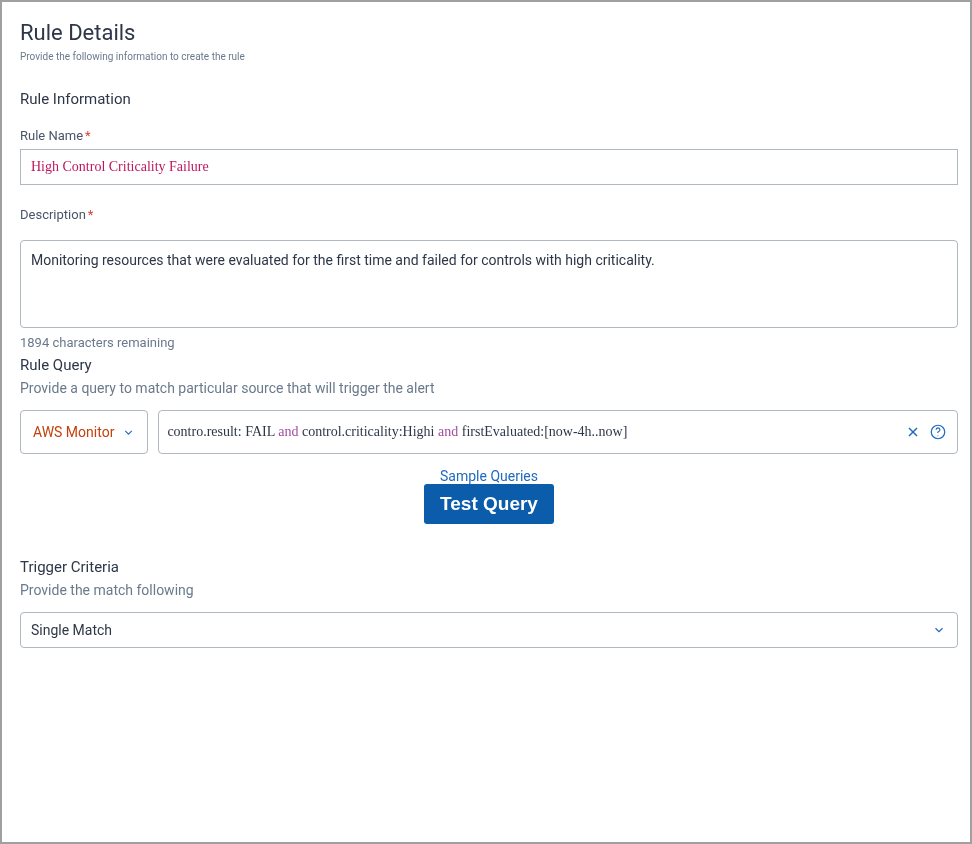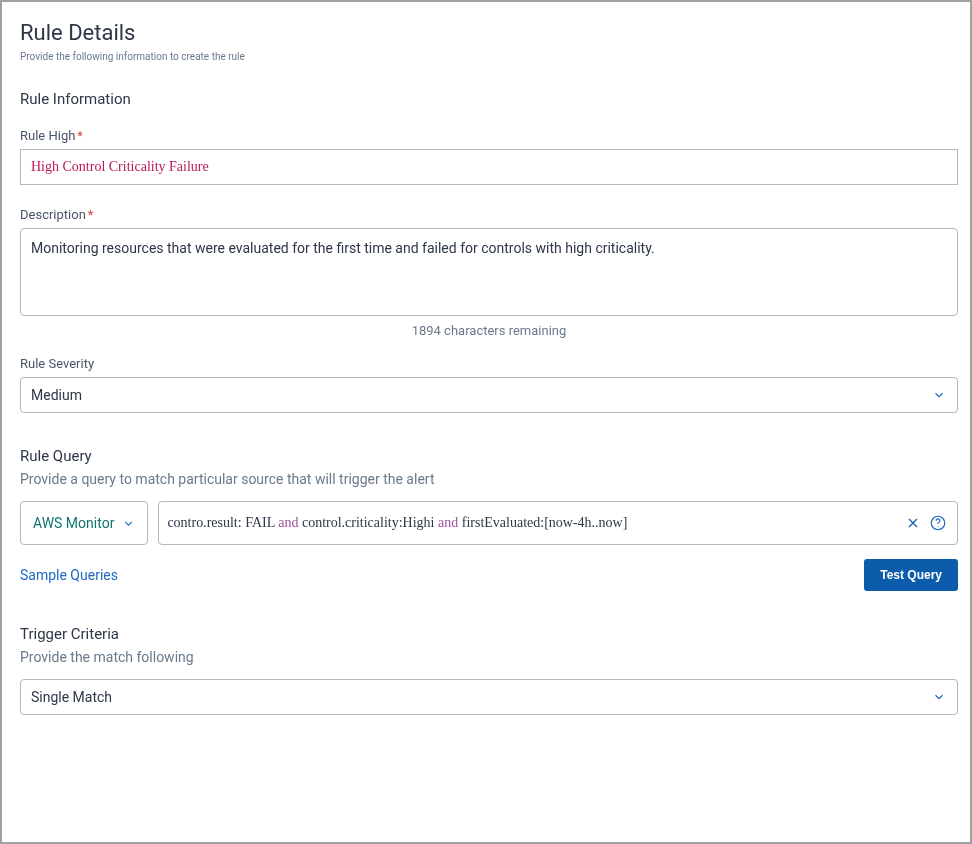--- a/index.html
+++ b/index.html
@@ -59,23 +59,24 @@
     width: 100%;
     border: 1px solid #b0b8c0;
     border-radius: 4px;
     padding: 10px;
     font-size: 14px;
     color: #2d3748;
     font-family: inherit;
     resize: none;
     height: 88px;
     line-height: 1.4;
+    margin-top: 12px;
   }
   .char-remaining {
-    text-align: center;
+    text-align: left;
     font-size: 13px;
     color: #6a7a8c;
     margin-top: 4px;
   }
   .field-group { margin-bottom: 22px; }
   .select-wrap {
     position: relative;
     width: 100%;
   }
   .select-box {
@@ -104,21 +105,21 @@
     align-items: stretch;
   }
   .source-select {
     border: 1px solid #b0b8c0;
     border-radius: 4px;
     padding: 0 12px;
     display: flex;
     align-items: center;
     gap: 8px;
     font-size: 14px;
-    color: #0f766e;
+    color: #c2410c;
     cursor: pointer;
     min-width: 120px;
     height: 44px;
   }
   .query-input-wrap {
     flex: 1;
     border: 1px solid #b0b8c0;
     border-radius: 4px;
     display: flex;
     align-items: center;
@@ -140,76 +141,64 @@
     align-items: center;
     justify-content: center;
     cursor: pointer;
     color: #1f69c1;
   }
   .below-query {
     display: flex;
     justify-content: space-between;
     align-items: center;
     margin-top: 14px;
+    flex-direction: column;
   }
   .link {
     color: #1f69c1;
     font-size: 14px;
     cursor: pointer;
   }
   .primary-btn {
     background: #0b5cab;
     color: #fff;
     border: none;
     border-radius: 3px;
     padding: 9px 16px;
-    font-size: 12px;
+    font-size: 19px;
     font-weight: 600;
     cursor: pointer;
   }
   svg { display: block; }
 </style>
 </head>
 <body>
 
 <div class="container">
 
   <h1 class="page-title">Rule Details</h1>
   <div class="page-subtitle">Provide the following information to create the rule</div>
 
   <div class="section-title">Rule Information</div>
 
   <div class="field-group">
     <label class="field-label">
-      <span>Rule High</span><span class="required">*</span>
+      <span>Rule Name</span><span class="required">*</span>
     </label>
     <input type="text" class="text-input" value="High Control Criticality Failure" style="">
   </div>
 
   <div class="field-group" style="margin-bottom:6px;">
     <label class="field-label">
       <span>Description</span><span class="required">*</span>
     </label>
     <textarea class="textarea" style="">Monitoring resources that were evaluated for the first time and failed for controls with high criticality.</textarea>
     <div class="char-remaining">1894 characters remaining</div>
   </div>
 
-  <div class="field-group section-gap" style="margin-top:18px;">
-    <label class="field-label">Rule Severity</label>
-    <div class="select-wrap">
-      <div class="select-box">
-        <span>Medium</span>
-      </div>
-      <span class="select-chevron">
-        <svg width="14" height="14" viewBox="0 0 24 24" fill="none" stroke="#1f69c1" stroke-width="2">
-            <polyline points="6 9 12 15 18 9"></polyline>
-          </svg>
-      </span>
-    </div>
-  </div>
 
   <div class="section-title">Rule Query</div>
   <div class="section-subtitle">Provide a query to match particular source that will trigger the alert</div>
 
 
   <div class="query-row">
     <div class="source-select">
       <span>AWS Monitor</span>
       <span>
         <svg width="13" height="13" viewBox="0 0 24 24" fill="none" stroke="#1f69c1" stroke-width="2">

